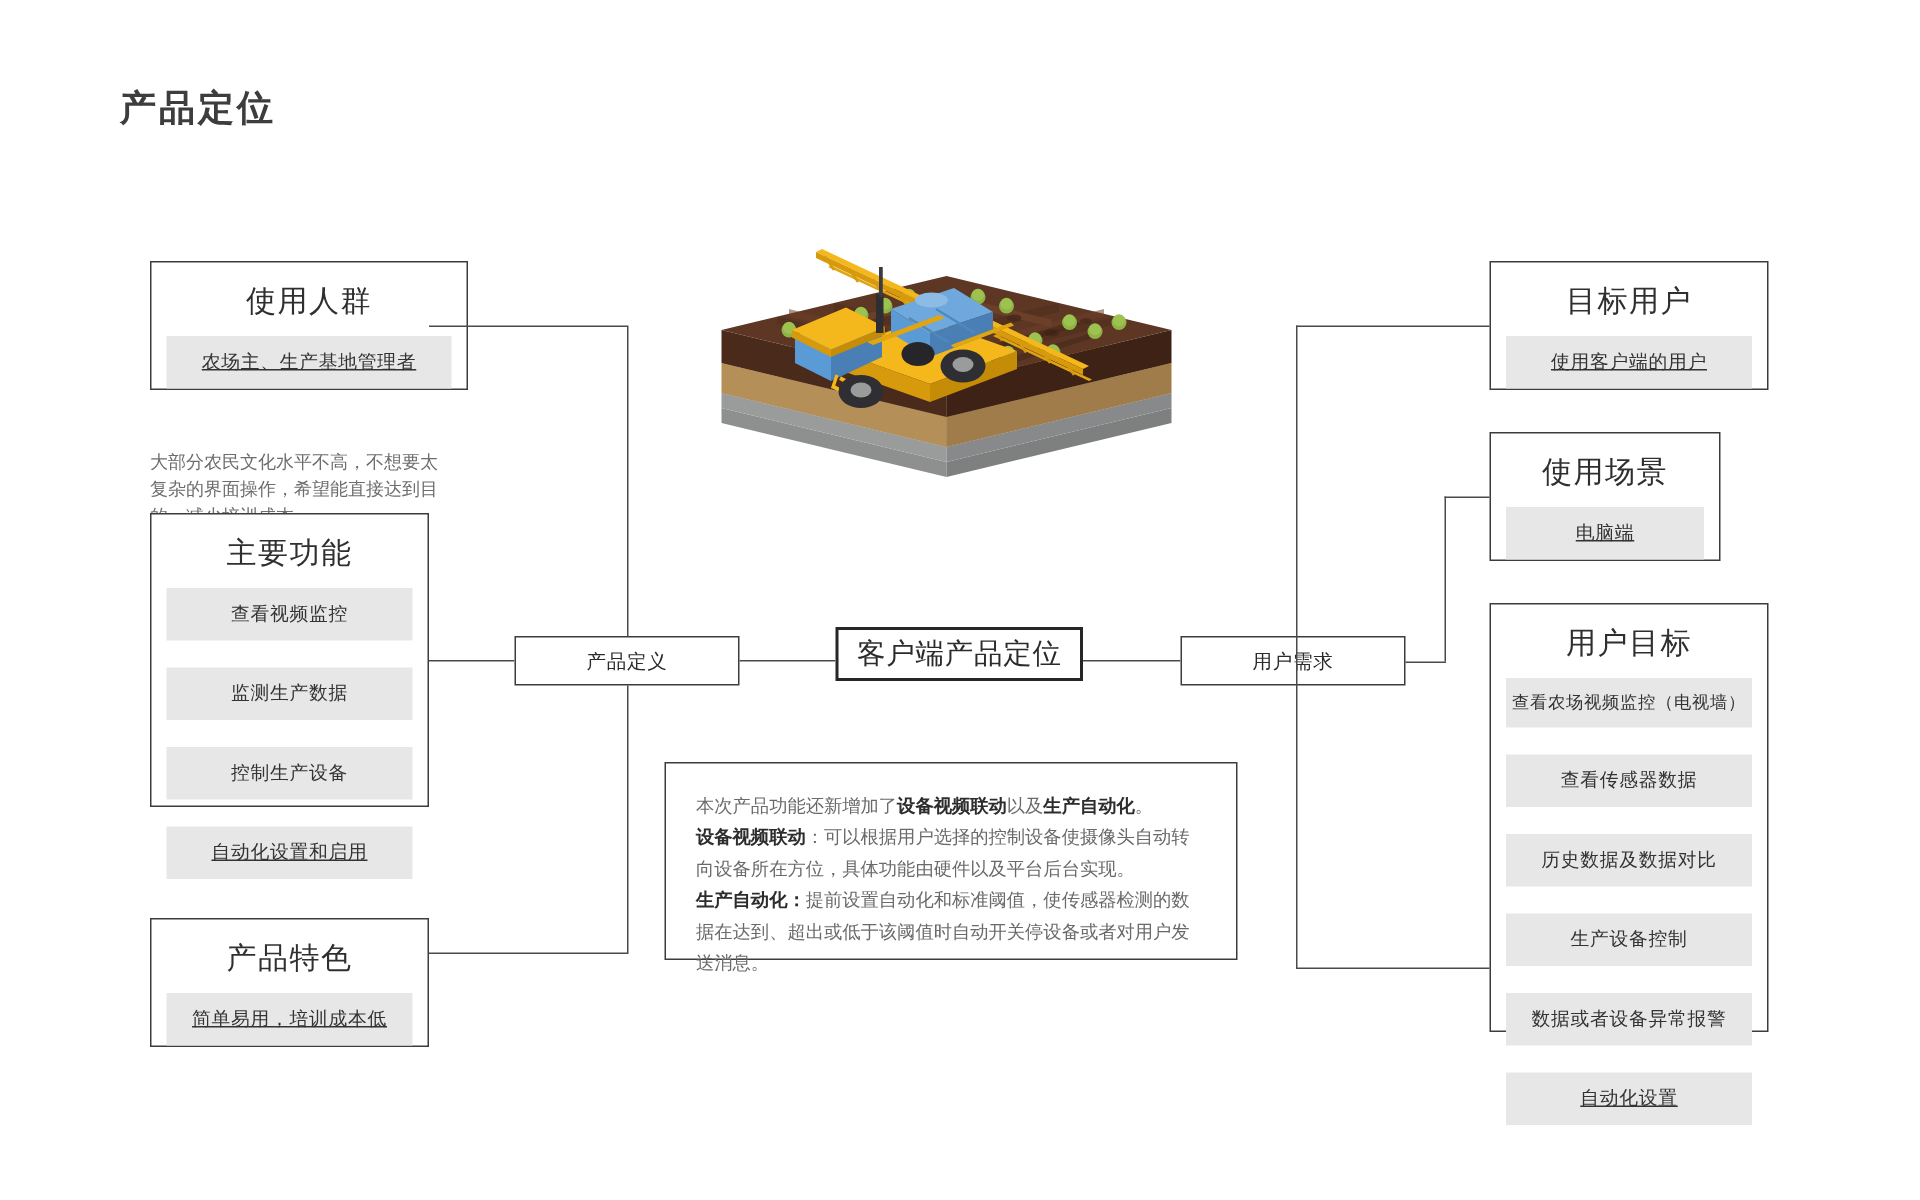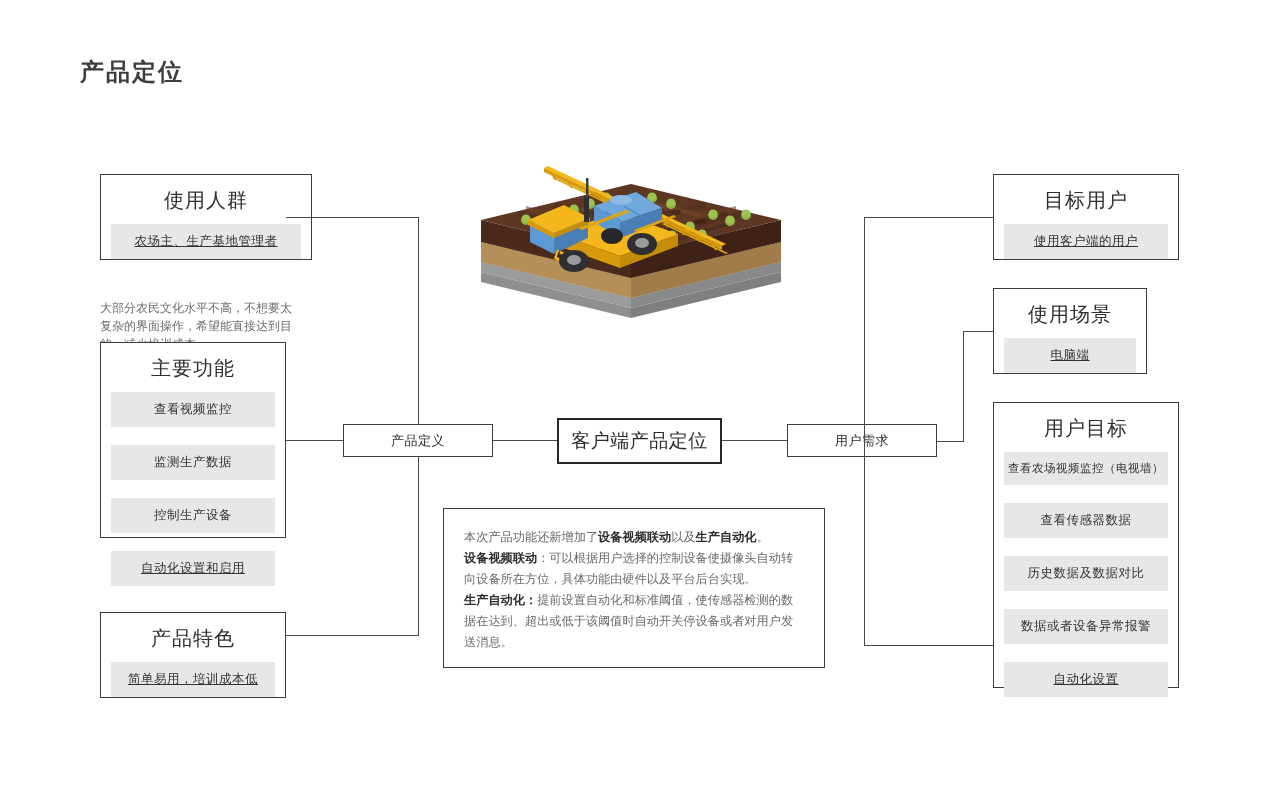--- a/index.html
+++ b/index.html
@@ -121,31 +121,31 @@
   <div class="hl" style="left:286px; top:635px; width:132px;"></div>
 
   <div class="vl" style="left:418px; top:217px; height:419px;"></div>
 
   <div class="node" style="left:343px; top:424px; width:150px; height:33px;">
     <span>产品定义</span>
   </div>
 
   <div class="hl" style="left:493px; top:440px; width:64px;"></div>
 
-  <div class="node core" style="left:557px; top:418px; width:165px; height:46px;">
+  <div class="node core" style="left:557px; top:418px; width:165px; height:36px;">
     <span>客户端产品定位</span>
   </div>
 
   <div class="hl" style="left:722px; top:440px; width:65px;"></div>
 
   <div class="node" style="left:787px; top:424px; width:150px; height:33px;">
     <span>用户需求</span>
   </div>
 
-  <div class="desc" style="left:443px; top:508px; width:382px; height:160px;">
+  <div class="desc" style="left:443px; top:508px; width:382px; height:132px;">
     <div>
       <span>本次产品功能还新增加了</span><b>设备视频联动</b><span>以及</span><b>生产自动化</b><span>。</span>
     </div>
     <div>
       <b>设备视频联动</b><span>：可以根据用户选择的控制设备使摄像头自动转向设备所在方位，具体功能由硬件以及平台后台实现。</span>
     </div>
     <div>
       <b>生产自动化：</b><span>提前设置自动化和标准阈值，使传感器检测的数据在达到、超出或低于该阈值时自动开关停设备或者对用户发送消息。</span>
     </div>
   </div>
@@ -158,20 +158,21 @@
   <div class="panel" style="left:993px; top:288px; width:154px; height:86px;">
     <div class="panel-title">使用场景</div>
     <div class="pill">电脑端</div>
   </div>
 
   <div class="panel" style="left:993px; top:402px; width:186px; height:286px;">
     <div class="panel-title">用户目标</div>
     <div class="pill sm">查看农场视频监控（电视墙）</div>
     <div class="pill">查看传感器数据</div>
     <div class="pill">历史数据及数据对比</div>
+    <div class="pill">生产设备控制</div>
     <div class="pill">数据或者设备异常报警</div>
     <div class="pill">自动化设置</div>
   </div>
 
   <div class="hl" style="left:864px; top:217px; width:129px;"></div>
   <div class="hl" style="left:864px; top:645px; width:129px;"></div>
   <div class="vl" style="left:864px; top:217px; height:429px;"></div>
 
   <div class="hl" style="left:963px; top:331px; width:30px;"></div>
   <div class="vl" style="left:963px; top:331px; height:110px;"></div>

